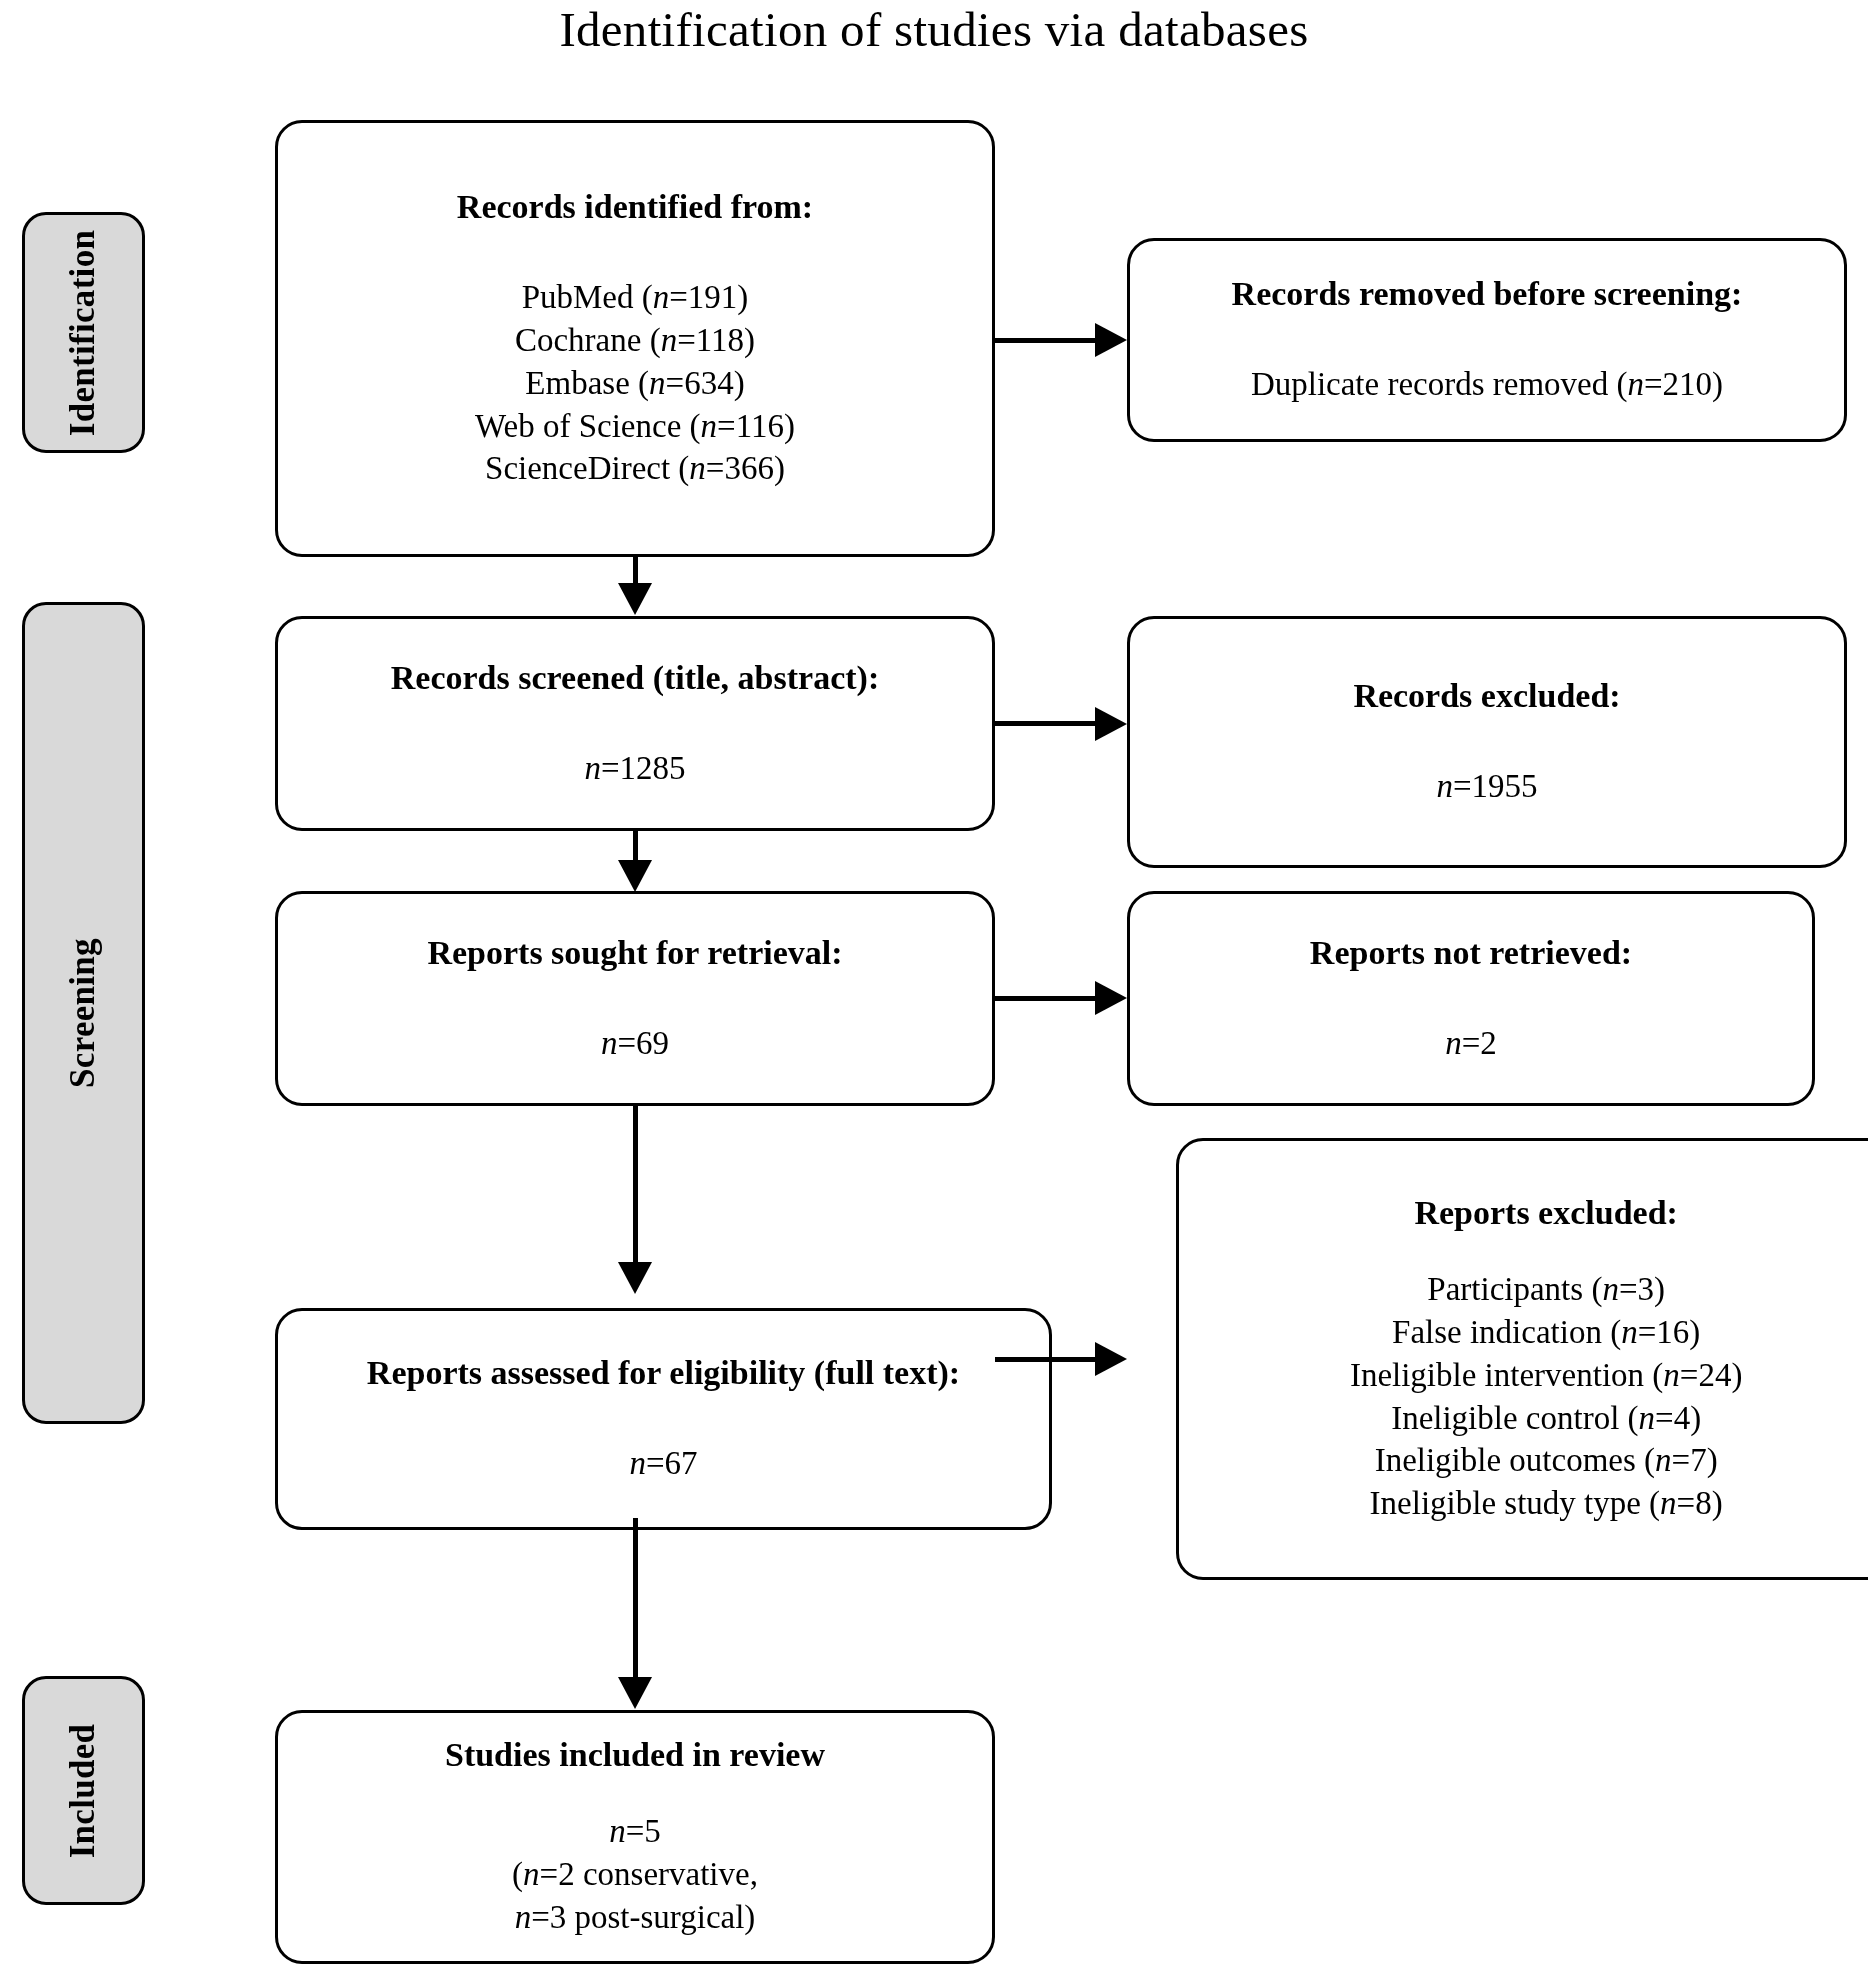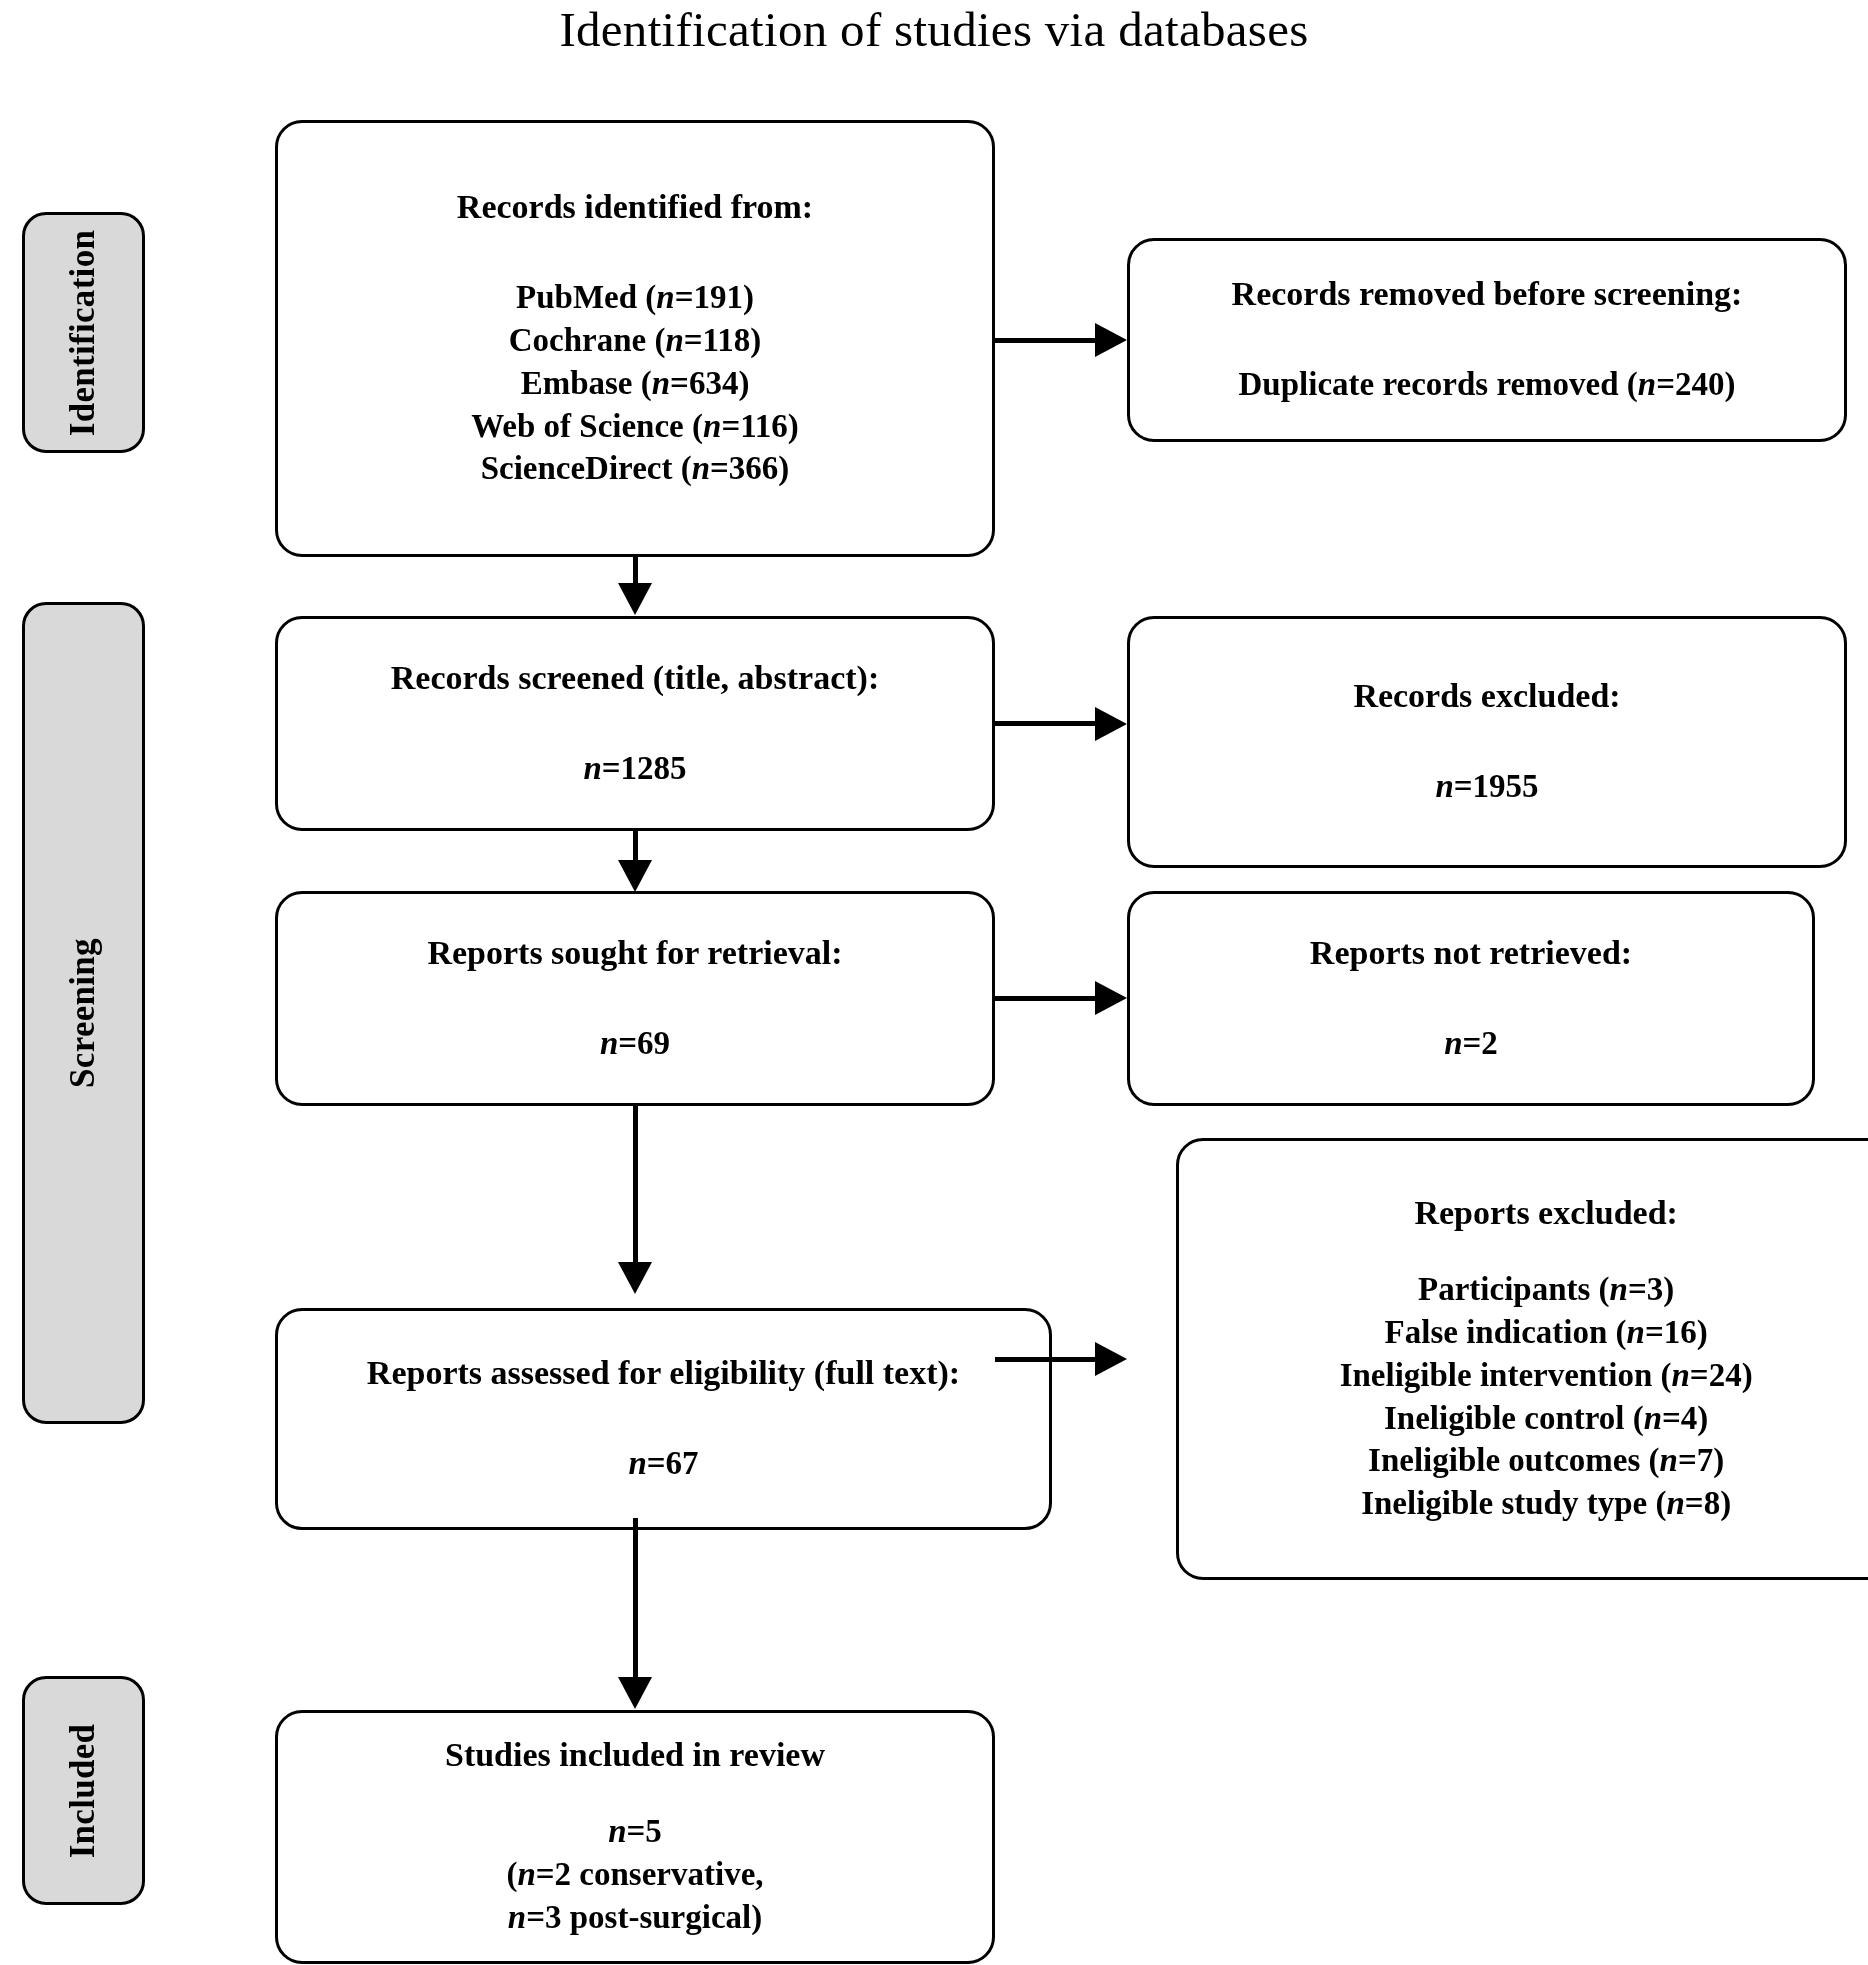--- a/index.html
+++ b/index.html
@@ -64,21 +64,21 @@
     text-align: center;
   }
   .box-heading {
     font-size: 34px;
     font-weight: bold;
     line-height: 1.18;
     white-space: nowrap;
   }
   .box-body {
     font-size: 33px;
-    font-weight: bold;
+    font-weight: normal;
     line-height: 1.30;
   }
   .box-body .ital { font-style: italic; }
   .gap-lg { height: 49px; }
   .gap-md { height: 35px; }
 
   
   .conn {
     position: absolute;
     background: #000000;
@@ -138,21 +138,21 @@
     </div>
     <div class="box-body">
       <span>ScienceDirect (</span><span class="ital">n</span><span>=366)</span>
     </div>
   </div>
 
   <div class="flow-box" style="left:1127px; top:238px; width:720px; height:204px;">
     <div class="box-heading">Records removed before screening:</div>
     <div class="gap-lg"></div>
     <div class="box-body">
-      <span>Duplicate records removed (</span><span class="ital">n</span><span>=240)</span>
+      <span>Duplicate records removed (</span><span class="ital">n</span><span>=210)</span>
     </div>
   </div>
 
   <div class="conn conn-h" style="left:995px; top:338px; width:102px;"></div>
   <div class="arrow-right" style="left:1095px; top:323px;"></div>
 
   <div class="conn conn-v" style="left:633px; top:557px; width:5.1px; height:28px;"></div>
   <div class="arrow-down" style="left:618px; top:583px;"></div>
 
   <div class="flow-box" style="left:275px; top:616px; width:720px; height:215px;">

